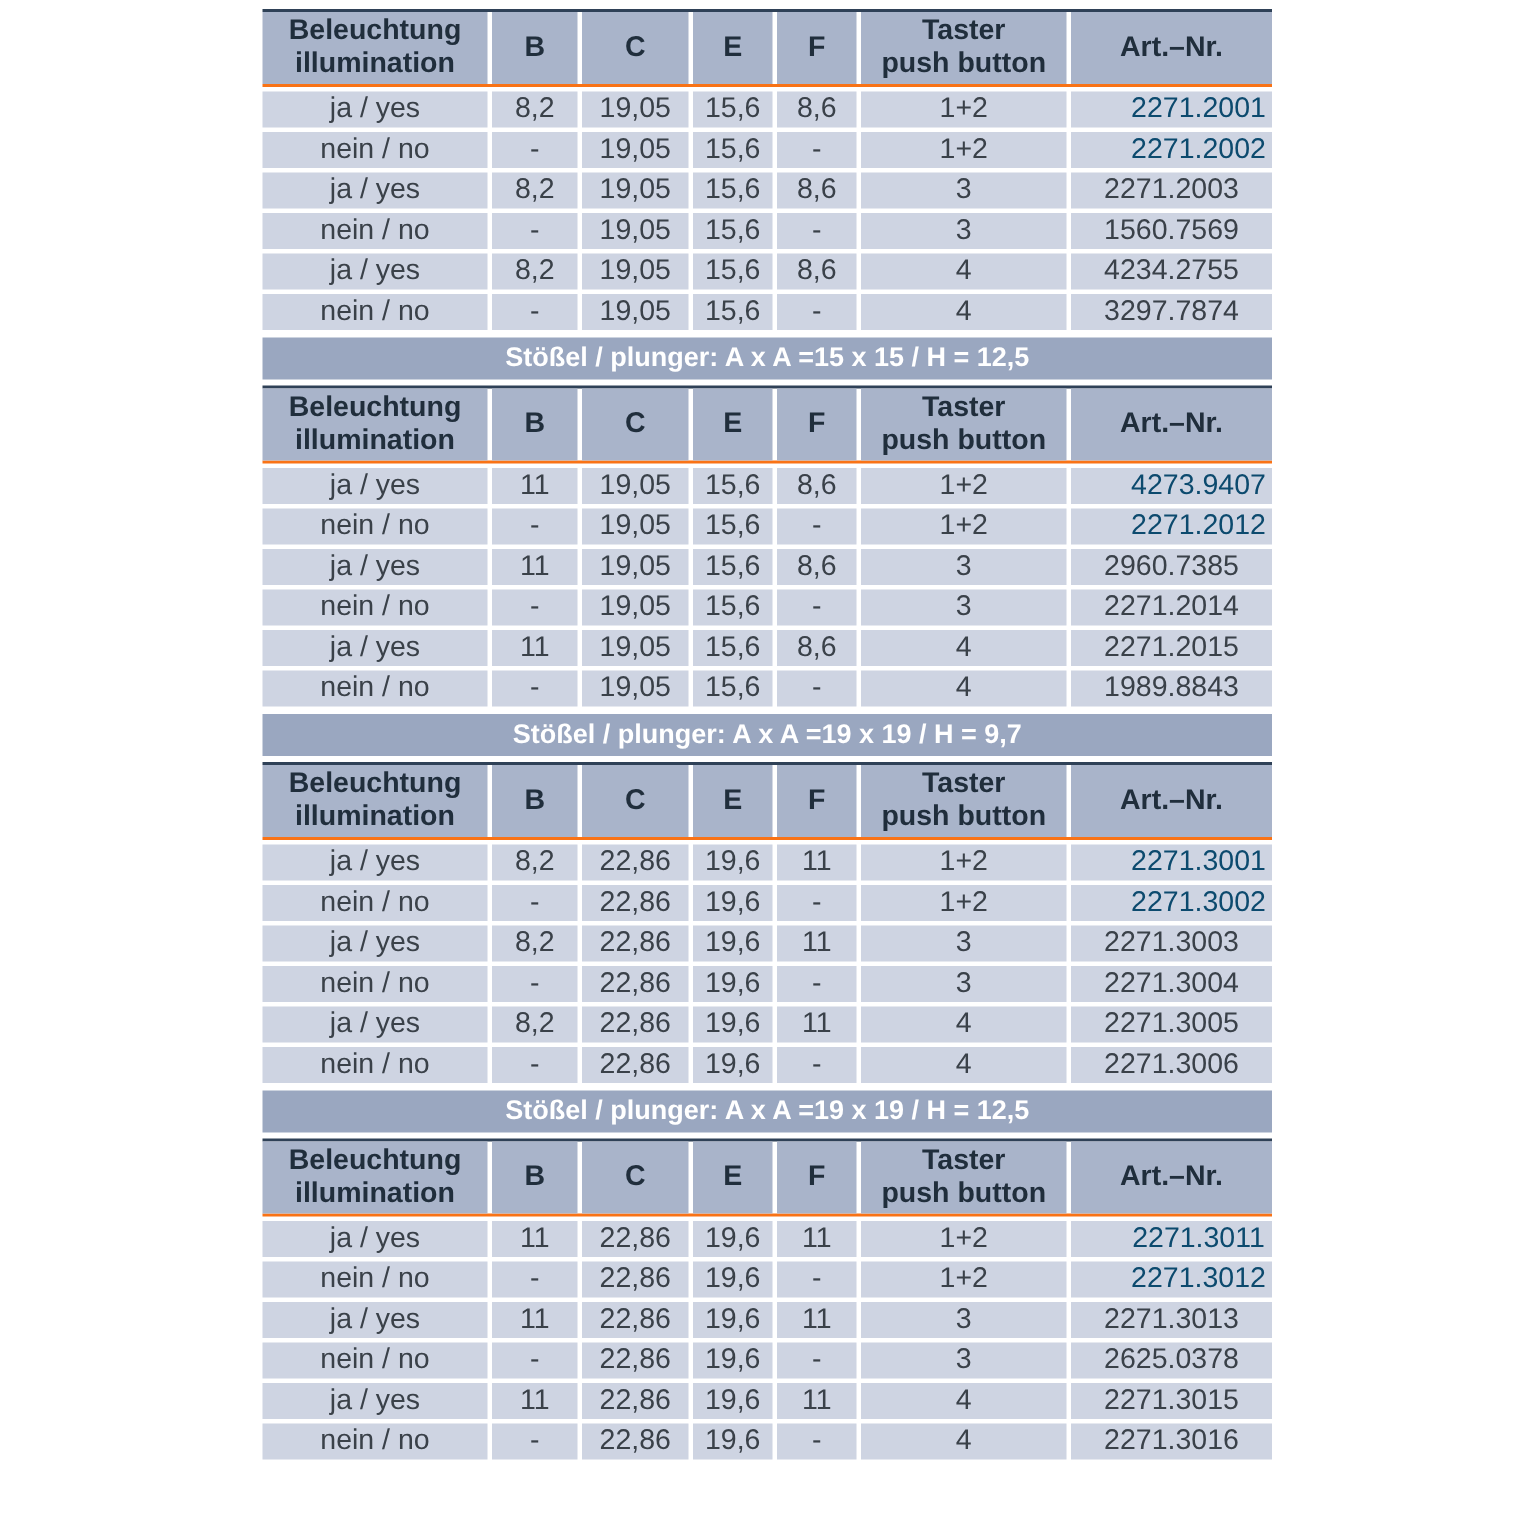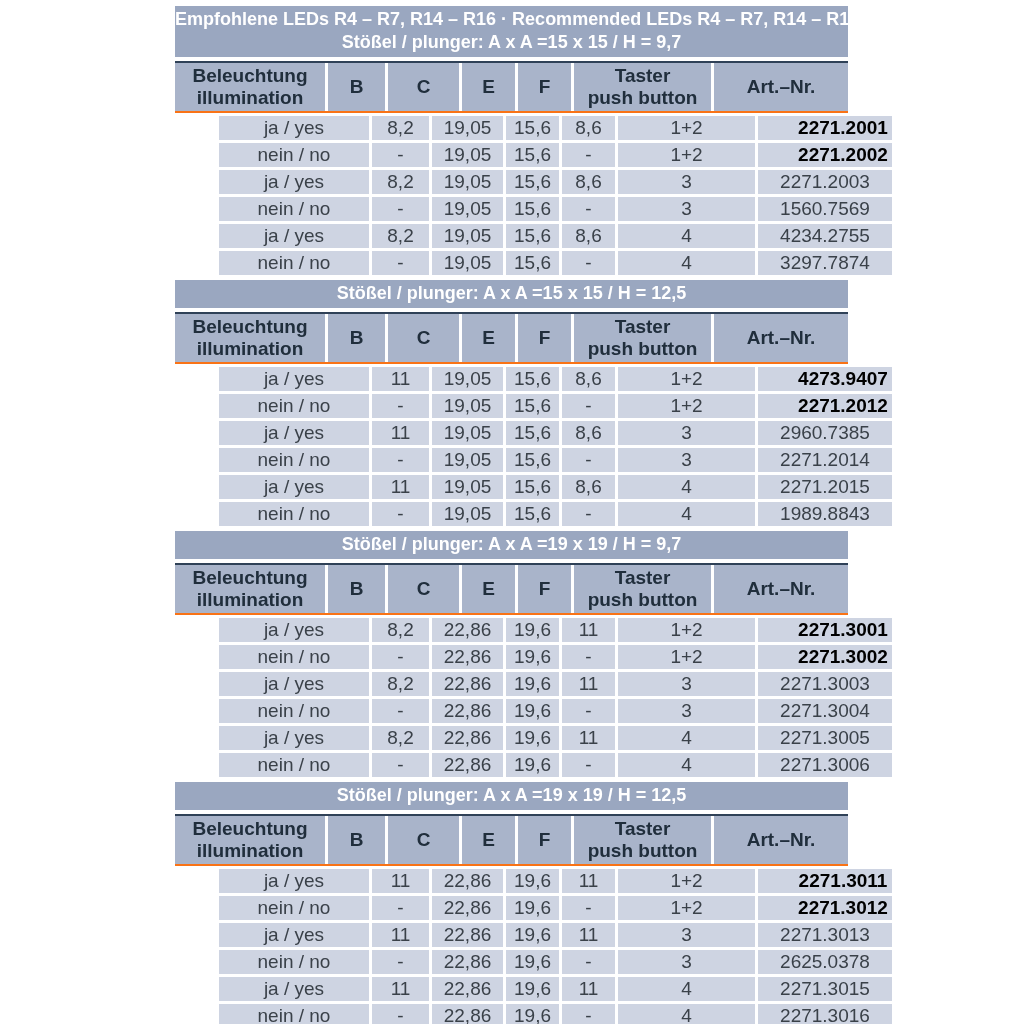--- a/index.html
+++ b/index.html
@@ -54,48 +54,43 @@
     line-height: 22px;
     text-align: center;
     height: 48px;
     display: flex;
     flex-direction: column;
     justify-content: center;
   }
   .rows {
     row-gap: 3px;
     margin-bottom: 5px;
-    margin-left: 44px;
   }
   .cell {
     background: #ced4e2;
     color: #3a4149;
     font-size: 19px;
     height: 24px;
     line-height: 24px;
     text-align: center;
     white-space: nowrap;
   }
   .cell.bold {
-    font-weight: bold;
-    color: #000000;
+    font-weight: normal;
+    color: #0c4a6e;
     padding-left: 36px;
   }
 </style>
 </head>
 <body>
 
 <div class="page">
   <div class="table-wrap">
 
     <section>
-      <div class="band">
-          <div>Empfohlene LEDs R4 – R7, R14 – R16 · Recommended LEDs R4 – R7, R14 – R16</div>
-          <div>Stößel / plunger: A x A =15 x 15 / H = 9,7</div>
-        </div>
       <div class="grid header-row">
           <div class="hcell">
             <div>Beleuchtung</div>
             <div>illumination</div>
           </div>
           <div class="hcell">
             <div>B</div>
           </div>
           <div class="hcell">
             <div>C</div>

